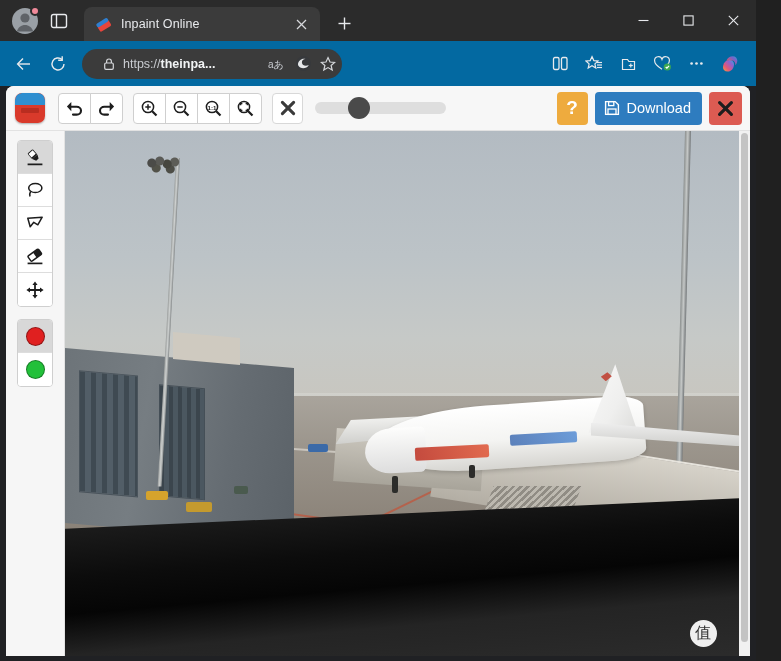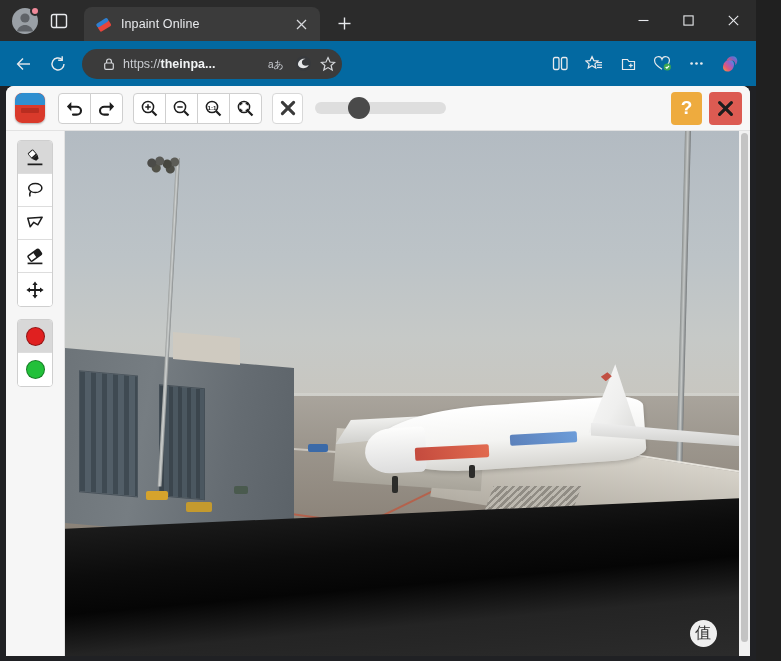--- a/index.html
+++ b/index.html
@@ -713,20 +713,28 @@
 
       <div class="slider-wrap">
         <div class="slider-track"></div>
         <div class="slider-thumb"></div>
       </div>
 
       <div class="toolbar-right">
         <div class="help-btn">
           <span>?</span>
         </div>
+        <div class="dl-btn">
+          <svg width="16" height="16" viewBox="0 0 16 16">
+            <path d="M1.6 1.6h9.6l3.2 3.2v9.6H1.6z" fill="none" stroke="#fff" stroke-width="1.4"></path>
+            <rect x="4.6" y="1.6" width="5.2" height="4" fill="none" stroke="#fff" stroke-width="1.3"></rect>
+            <rect x="4" y="9" width="8" height="5.4" fill="none" stroke="#fff" stroke-width="1.3"></rect>
+          </svg>
+          <span>Download</span>
+        </div>
         <div class="close-btn">
           <svg width="17" height="17" viewBox="0 0 17 17">
             <line x1="2.6" y1="2.6" x2="14.4" y2="14.4" stroke="#1d1d1d" stroke-width="3.2" stroke-linecap="round"></line>
             <line x1="14.4" y1="2.6" x2="2.6" y2="14.4" stroke="#1d1d1d" stroke-width="3.2" stroke-linecap="round"></line>
           </svg>
         </div>
       </div>
     </div>
 
     <div class="workspace">

